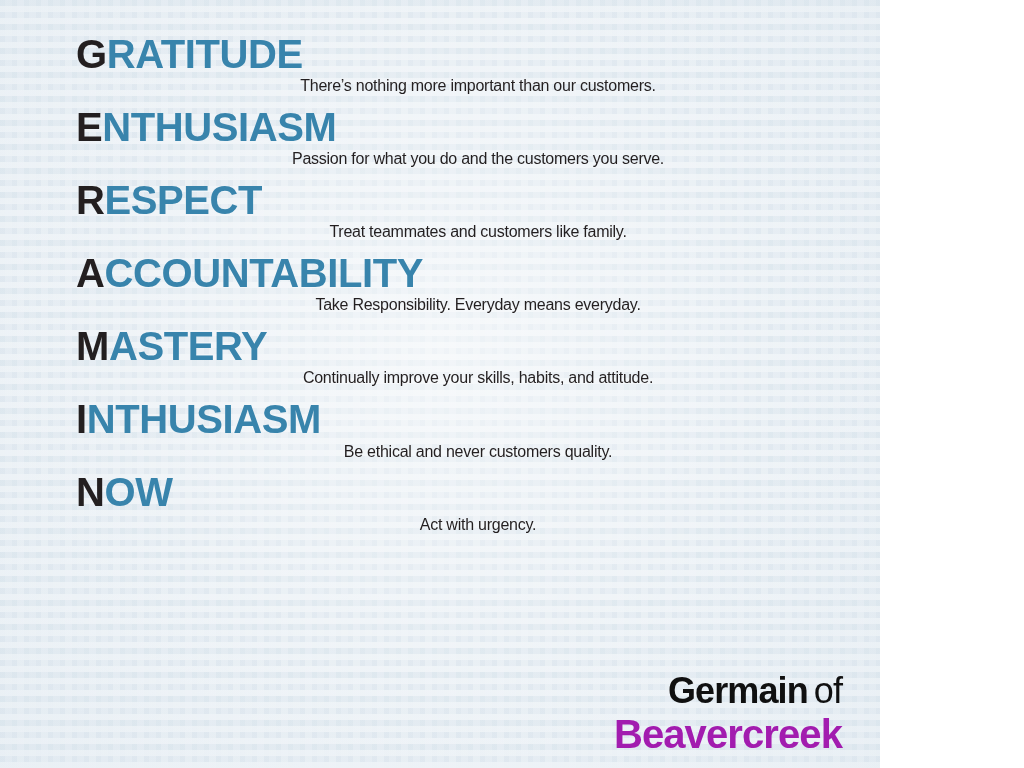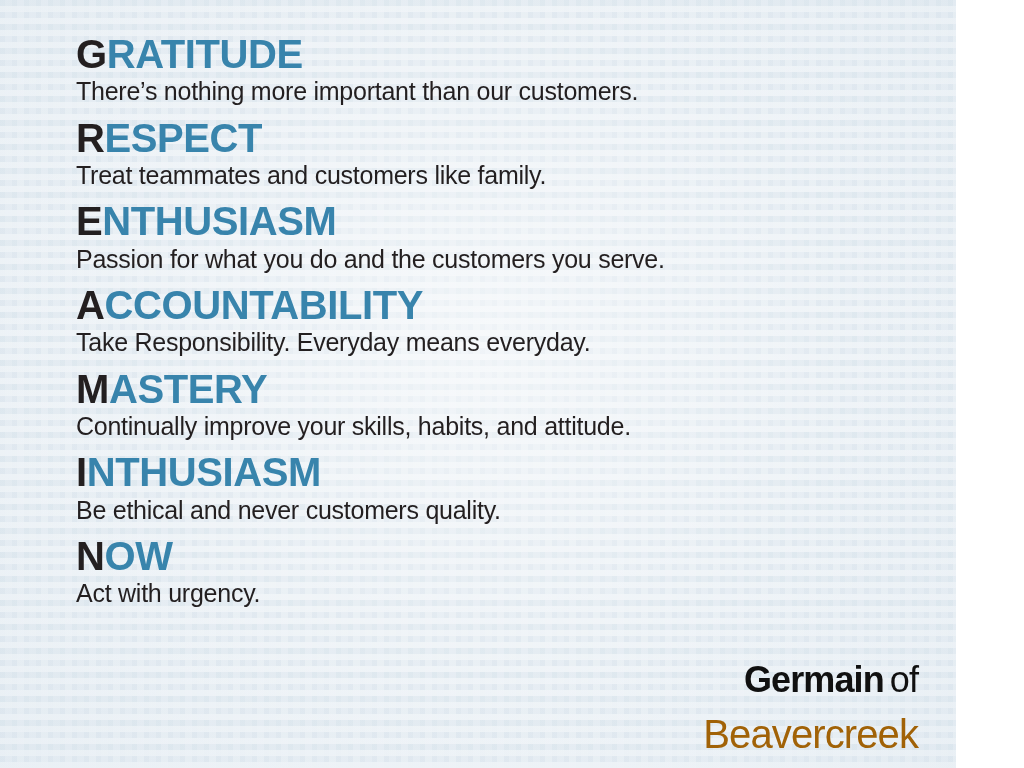--- a/index.html
+++ b/index.html
@@ -8,21 +8,21 @@
   }
   body {
     width: 1024px;
     height: 768px;
     overflow: hidden;
     font-family: "Liberation Sans", sans-serif;
   }
 
   #poster {
     position: relative;
-    width: 956px;
+    width: 880px;
     height: 768px;
     background-color: #eef3f7;
     overflow: hidden;
   }
 
   
   #texture {
     position: absolute;
     inset: 0;
     pointer-events: none;
@@ -70,27 +70,28 @@
     white-space: nowrap;
   }
   .value-heading .initial {
     color: #231f20;
   }
   .value-heading .rest {
     color: #3884ac;
   }
 
   .value-desc {
-    font-size: 25px;
+    font-size: 16px;
     font-weight: normal;
     color: #231f20;
     line-height: 1.18;
     letter-spacing: -0.25px;
     margin: 0;
     white-space: nowrap;
+    text-align: center;
   }
 
   #logo {
     position: absolute;
     right: 38px;
     bottom: 14px;
     text-align: right;
     line-height: 1.0;
   }
   #logo .logo-line1 {
@@ -102,24 +103,24 @@
     font-weight: bold;
     color: #101010;
   }
   #logo .logo-of {
     font-weight: normal;
     color: #101010;
     margin-left: 6px;
   }
   #logo .logo-line2 {
     font-size: 40px;
-    font-weight: normal;
-    color: #a16207;
+    font-weight: bold;
+    color: #a21caf;
     letter-spacing: -0.9px;
-    margin-top: 16px;
+    margin-top: 5px;
     white-space: nowrap;
   }
 </style>
 </head>
 <body>
 
 <div id="poster">
 
   <div id="texture"></div>
   <div id="vignette"></div>
@@ -128,30 +129,30 @@
 
     <div class="value-block">
       <div class="value-heading">
         <span class="initial">G</span><span class="rest">RATITUDE</span>
       </div>
       <div class="value-desc">There’s nothing more important than our customers.</div>
     </div>
 
     <div class="value-block">
       <div class="value-heading">
-        <span class="initial">R</span><span class="rest">ESPECT</span>
+        <span class="initial">E</span><span class="rest">NTHUSIASM</span>
       </div>
-      <div class="value-desc">Treat teammates and customers like family.</div>
+      <div class="value-desc">Passion for what you do and the customers you serve.</div>
     </div>
 
     <div class="value-block">
       <div class="value-heading">
-        <span class="initial">E</span><span class="rest">NTHUSIASM</span>
+        <span class="initial">R</span><span class="rest">ESPECT</span>
       </div>
-      <div class="value-desc">Passion for what you do and the customers you serve.</div>
+      <div class="value-desc">Treat teammates and customers like family.</div>
     </div>
 
     <div class="value-block">
       <div class="value-heading">
         <span class="initial">A</span><span class="rest">CCOUNTABILITY</span>
       </div>
       <div class="value-desc">Take Responsibility. Everyday means everyday.</div>
     </div>
 
     <div class="value-block">

